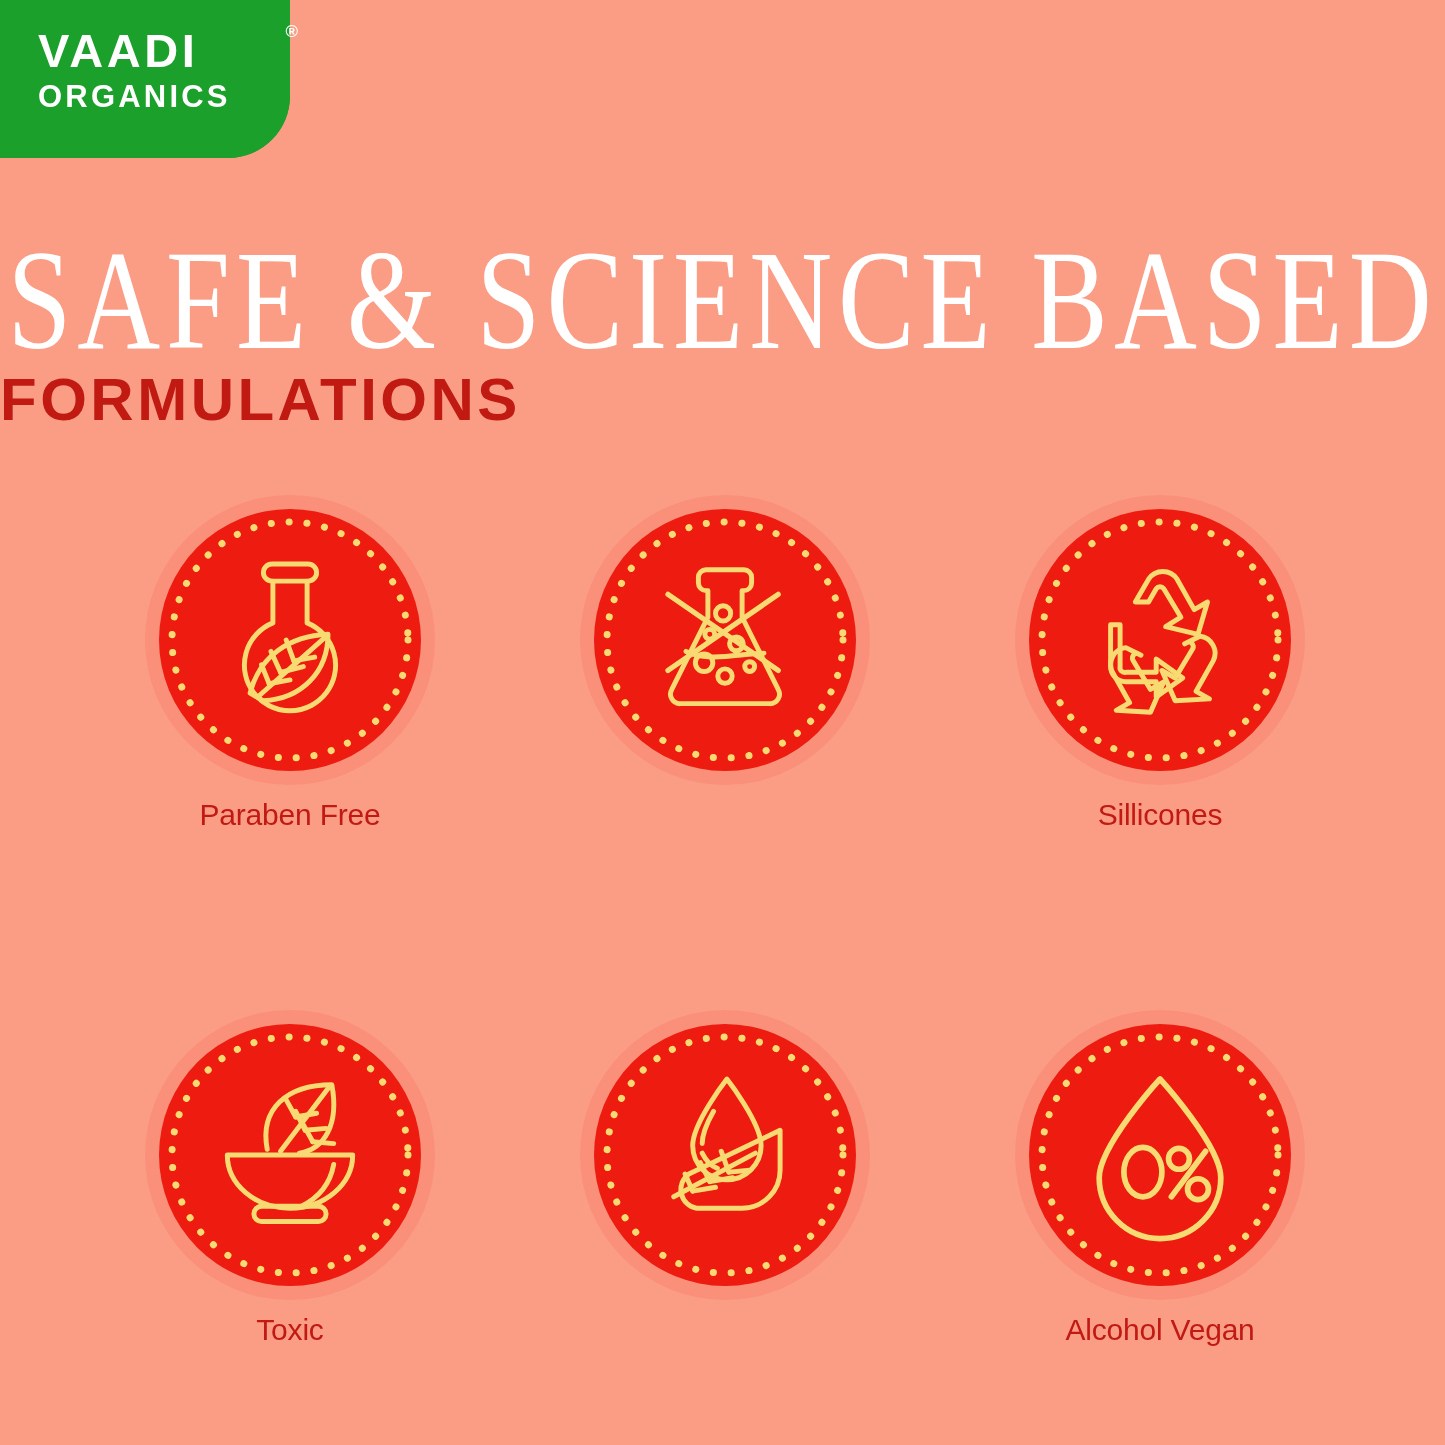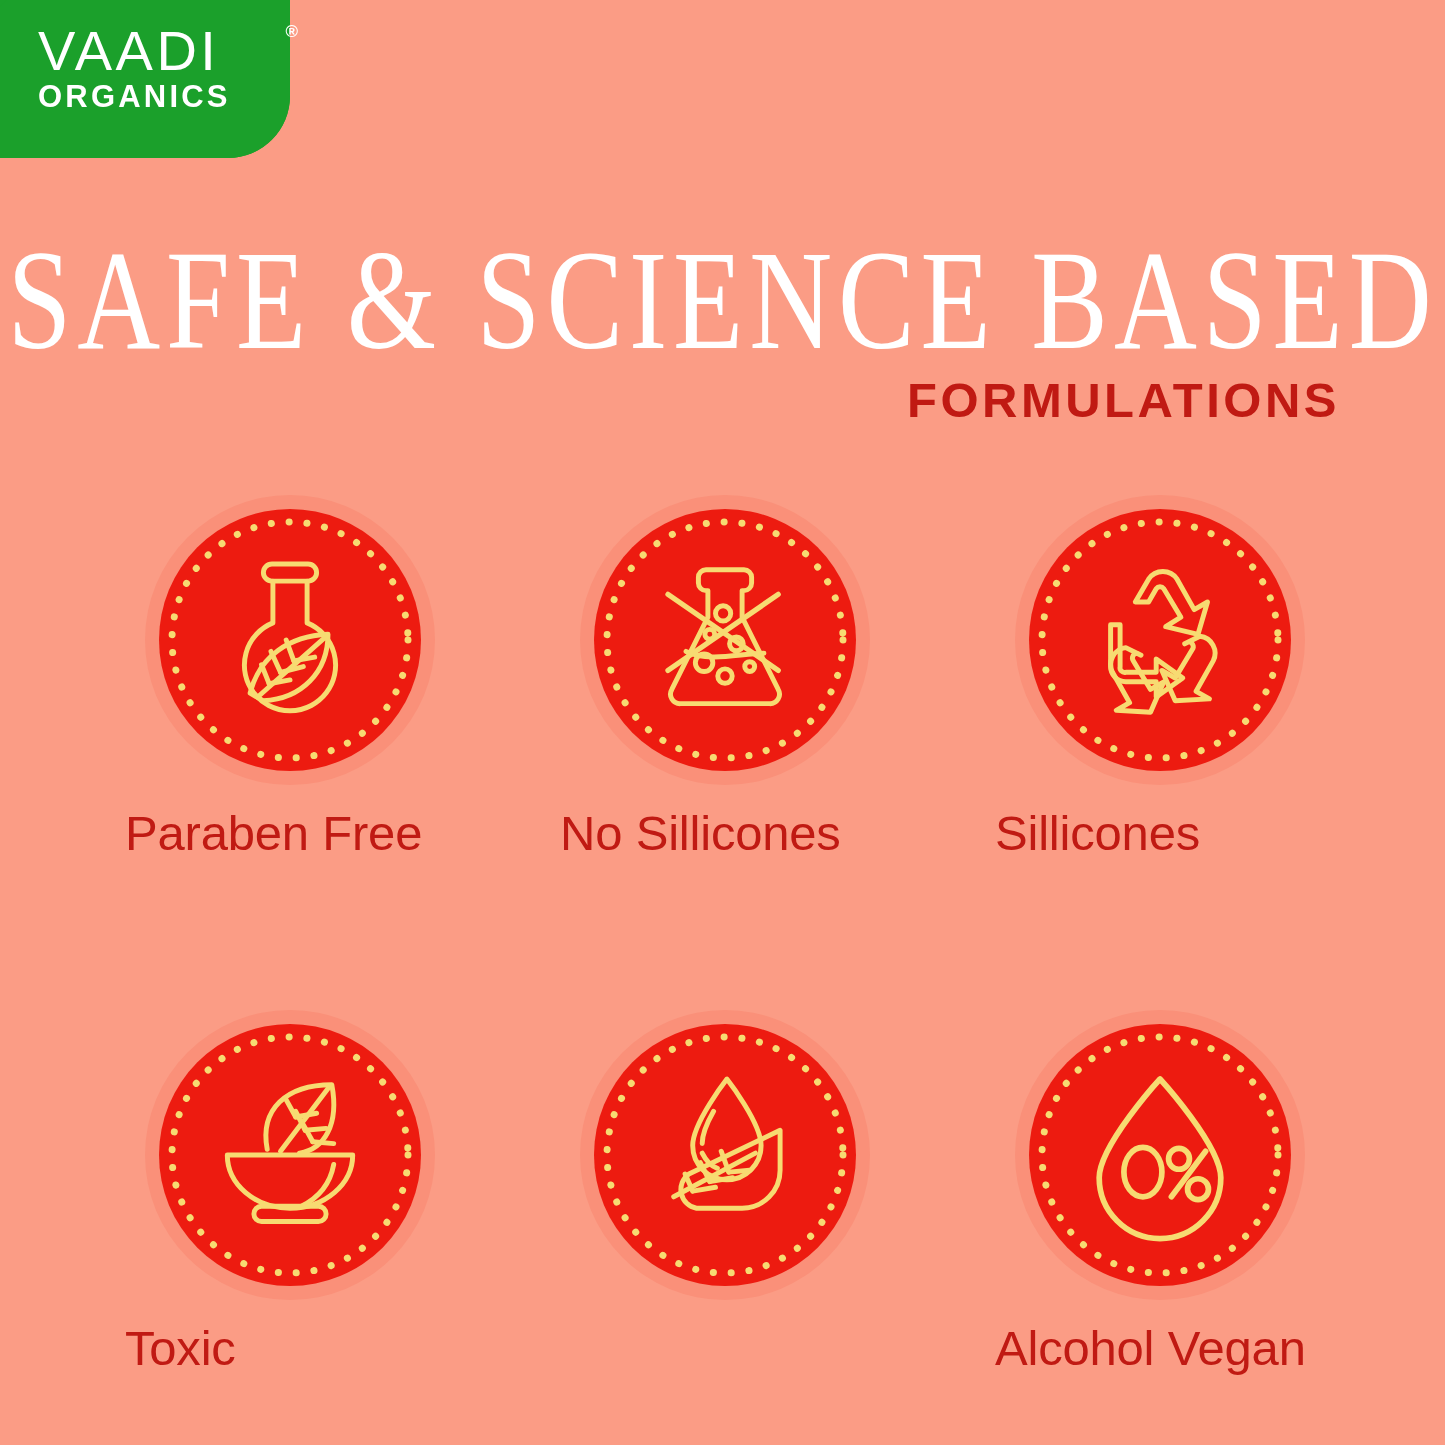--- a/index.html
+++ b/index.html
@@ -41,22 +41,22 @@
   }
   #logo-text-wrap {
     position: absolute;
     left: 52px;
     top: 42px;
     width: 240px;
   }
   #logo-line1 {
     position: relative;
     color: #ffffff;
-    font-size: 56px;
-    font-weight: normal;
+    font-size: 47px;
+    font-weight: bold;
     letter-spacing: 3.5px;
     line-height: 50px;
     display: inline-block;
   }
   #logo-reg {
     position: absolute;
     top: -4px;
     right: -20px;
     font-size: 17px;
     font-weight: bold;
@@ -87,23 +87,23 @@
     font-weight: 400;
     transform: scaleY(1.22) scaleX(0.99);
     transform-origin: center top;
     white-space: nowrap;
   }
   #subhead {
     position: absolute;
     left: 0;
     top: 372px;
     width: 1340px;
-    text-align: right;
+    text-align: left;
     color: #c01a13;
-    font-size: 49px;
+    font-size: 60px;
     font-weight: bold;
     letter-spacing: 3.5px;
     line-height: 56px;
   }
 
   
   .badge-cell {
     position: absolute;
     width: 330px;
   }
@@ -134,23 +134,24 @@
     width: 262px;
     height: 262px;
     pointer-events: none;
   }
   .glyph {
     position: relative;
     width: 190px;
     height: 190px;
   }
   .caption {
-    margin-top: 22px;
+    margin-top: 4px;
+    text-align: center;
     color: #c01a13;
-    font-size: 49px;
+    font-size: 30px;
     line-height: 52px;
     font-weight: 400;
     letter-spacing: -0.2px;
   }
 </style>
 </head>
 <body>
 
 <div id="canvas">
 
@@ -207,23 +208,20 @@
             <circle cx="42" cy="47" r="2.6"></circle>
             <circle cx="56" cy="52" r="3.6"></circle>
             <circle cx="39" cy="62" r="4.6"></circle>
             <circle cx="50" cy="69" r="3.8"></circle>
             <circle cx="63" cy="64" r="2.6"></circle>
             <path d="M20 26 L78 66" stroke-width="2.8"></path>
             <path d="M78 26 L20 66" stroke-width="2.8"></path>
           </g>
         </svg>
       </div>
-    </div>
-    <div class="caption">
-      <div>No Sillicones</div>
     </div>
   </div>
 
   <div class="badge-cell" style="left:995px; top:495px;">
     <div class="halo">
       <div class="disc">
         <svg class="dotring" viewBox="0 0 262 262">
           <circle cx="131" cy="131" r="118" fill="none" stroke="#f7db72" stroke-width="7" stroke-linecap="round" stroke-dasharray="0.1 17.8"></circle>
         </svg>
         <svg class="glyph" viewBox="0 0 100 100">

